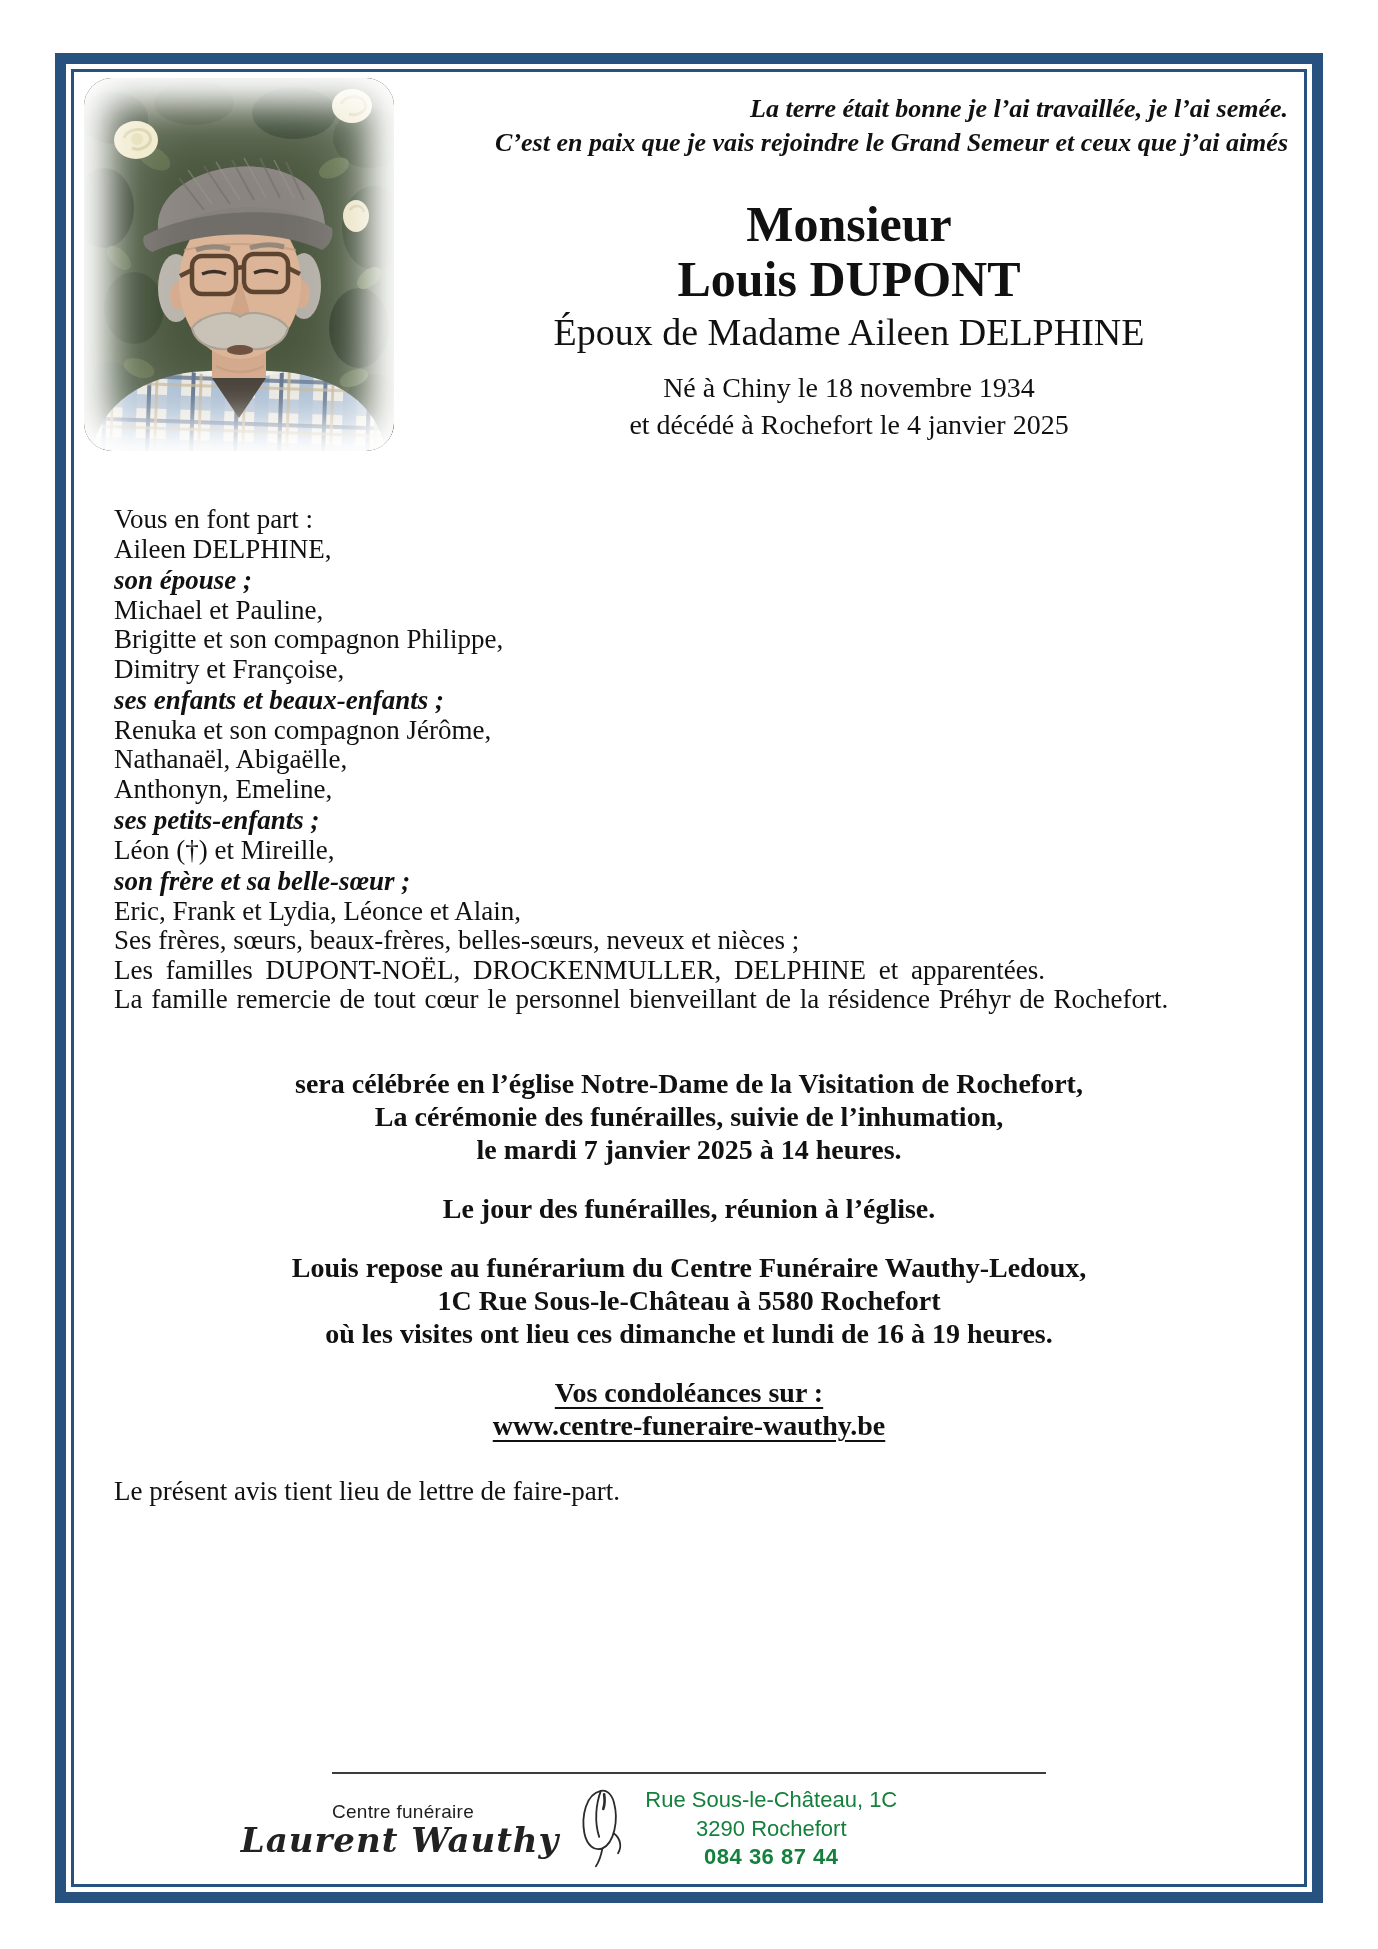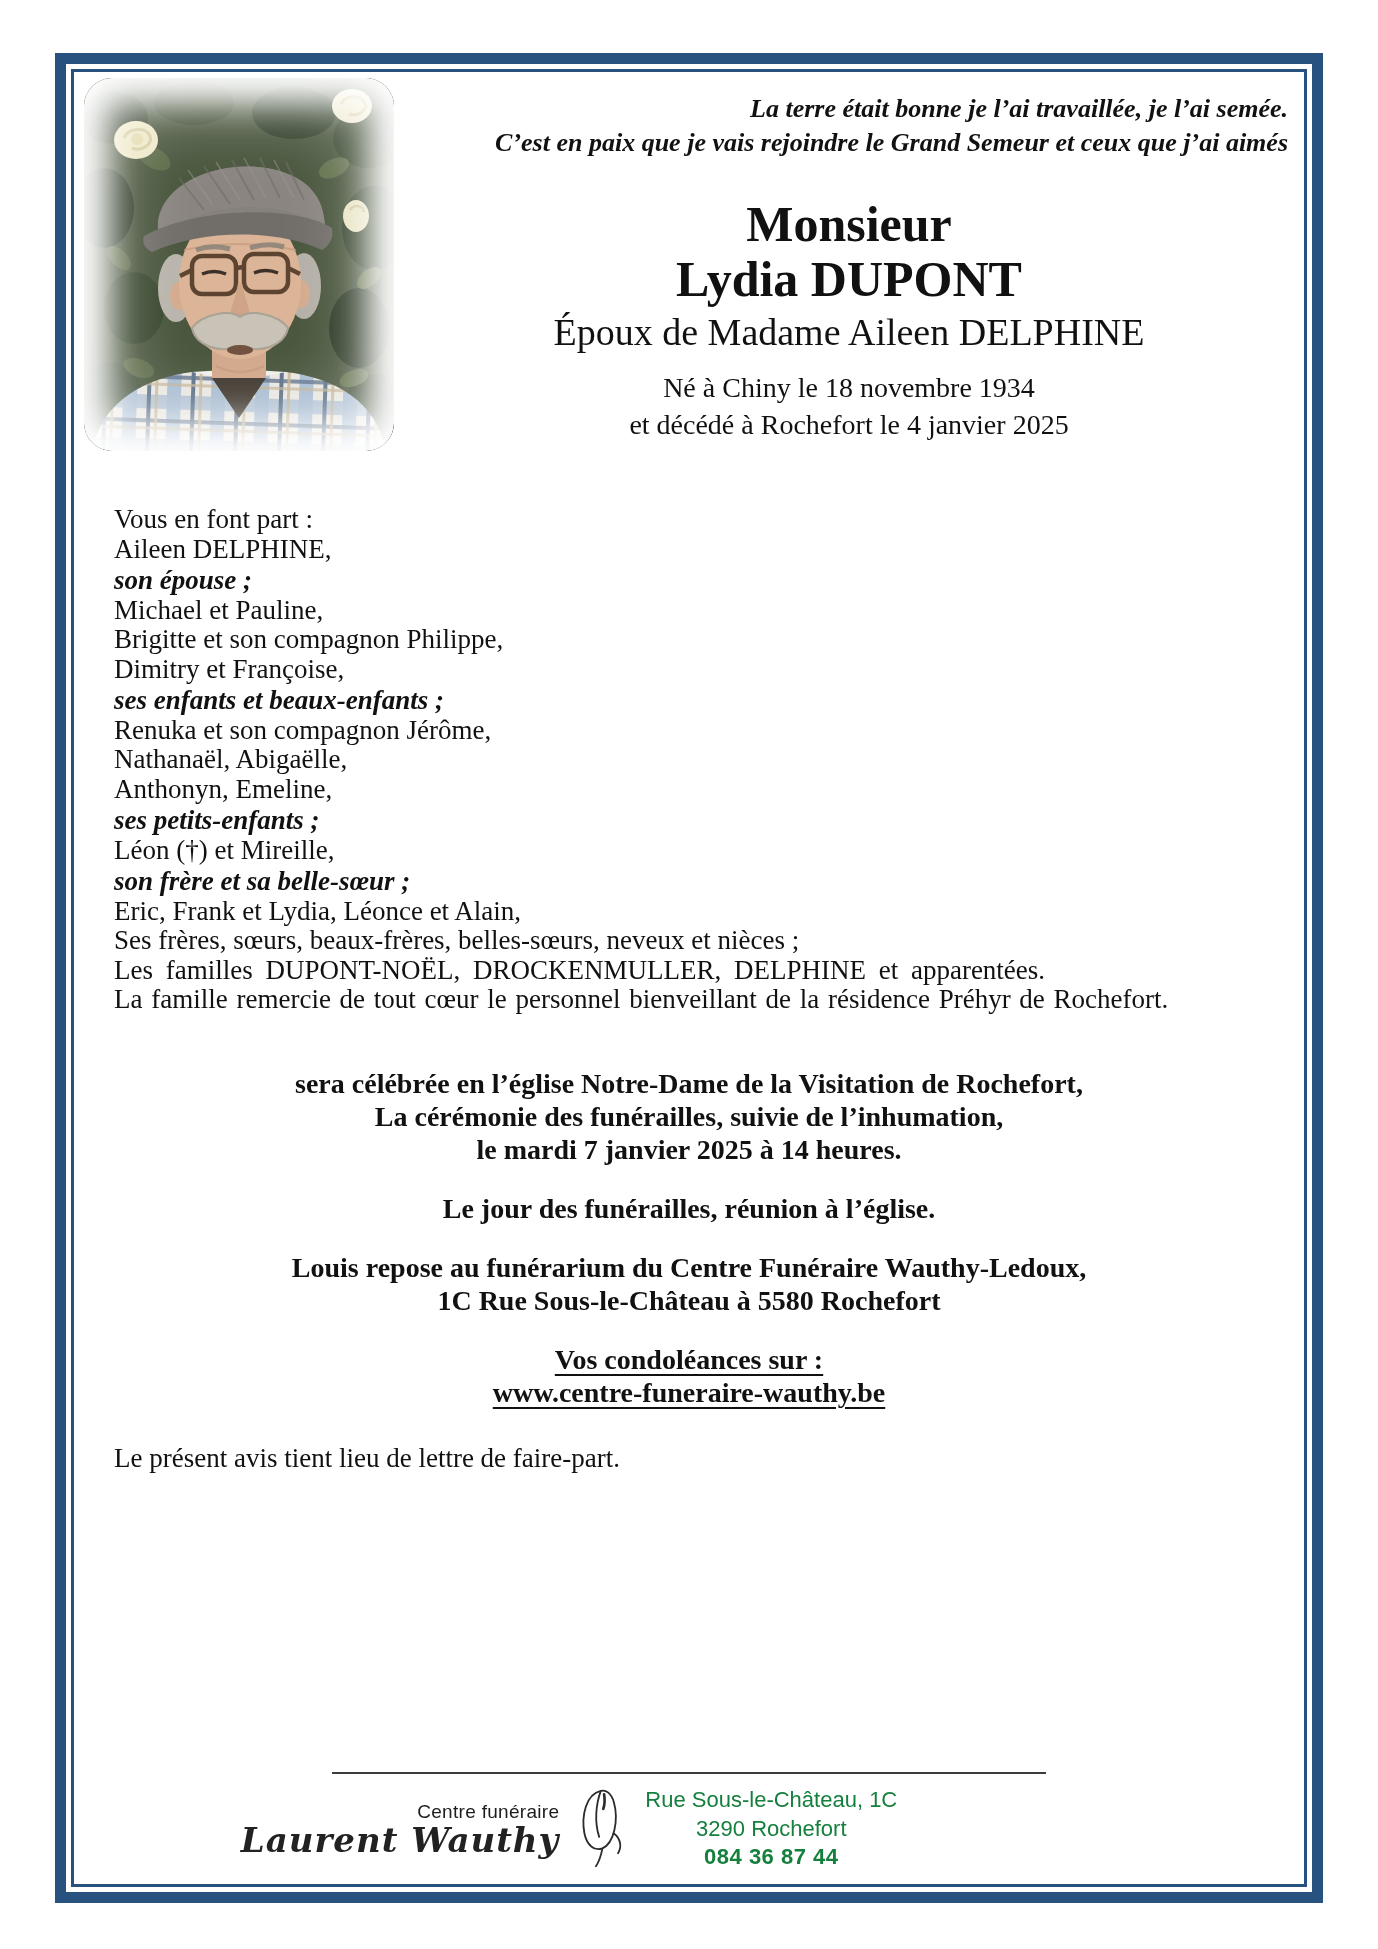--- a/index.html
+++ b/index.html
@@ -87,21 +87,21 @@
   .footer-rule{
     width:58%;height:2.5px;background:#3c3c3c;
     margin:0 auto 12px auto;
   }
   .logo-row{
     display:flex;align-items:center;justify-content:center;
     gap:12px;
     transform:translateX(-120px);
     font-family:"Liberation Sans","DejaVu Sans",sans-serif;
   }
-  .brand{text-align:right;line-height:1;}
+  .brand{text-align:center;line-height:1;}
   .brand-small{font-size:19px;color:#1d1d1d;letter-spacing:.3px;margin-left:6px;}
   .brand-script{
     font-family:"DejaVu Serif",serif;
     font-style:italic;font-weight:bold;
     font-size:34px;letter-spacing:1px;color:#222;
     margin-top:2px;
   }
   .lily{flex:0 0 auto;}
   .contact{
     font-size:22px;line-height:1.3;color:#15803d;
@@ -228,21 +228,21 @@
           </svg>
           <div class="photo-vignette"></div>
         </div>
 
         <div class="header-right">
           <div class="quote">
             <div>La terre était bonne je l’ai travaillée, je l’ai semée.</div>
             <div>C’est en paix que je vais rejoindre le Grand Semeur et ceux que j’ai aimés</div>
           </div>
           <div class="civility">Monsieur</div>
-          <div class="name">Lydia DUPONT</div>
+          <div class="name">Louis DUPONT</div>
           <div class="spouse">Époux de Madame Aileen DELPHINE</div>
           <div class="birth">Né à Chiny le 18 novembre 1934</div>
           <div class="death">et décédé à Rochefort le 4 janvier 2025</div>
         </div>
       </div>
 
       <div class="body">
         <p>Vous en font part :</p>
 
         <p class="gap-top">Aileen DELPHINE,</p>
@@ -268,20 +268,21 @@
         <p class="gap-top thanks-line">La famille remercie de tout cœur le personnel bienveillant de la résidence Préhyr de Rochefort.</p>
       </div>
 
       <div class="ceremony">
         <p>sera célébrée en l’église Notre-Dame de la Visitation de Rochefort,</p>
         <p>La cérémonie des funérailles, suivie de l’inhumation,</p>
         <p>le mardi 7 janvier 2025 à 14 heures.</p>
         <p class="blockgap">Le jour des funérailles, réunion à l’église.</p>
         <p class="blockgap">Louis repose au funérarium du Centre Funéraire Wauthy-Ledoux,</p>
         <p>1C Rue Sous-le-Château à 5580 Rochefort</p>
+        <p>où les visites ont lieu ces dimanche et lundi de 16 à 19 heures.</p>
         <p class="blockgap underlined">Vos condoléances sur :</p>
         <p class="underlined">www.centre-funeraire-wauthy.be</p>
       </div>
 
       <p class="legal">Le présent avis tient lieu de lettre de faire-part.</p>
 
       <div class="footer">
         <div class="footer-rule"></div>
         <div class="logo-row">
           <div class="brand">

